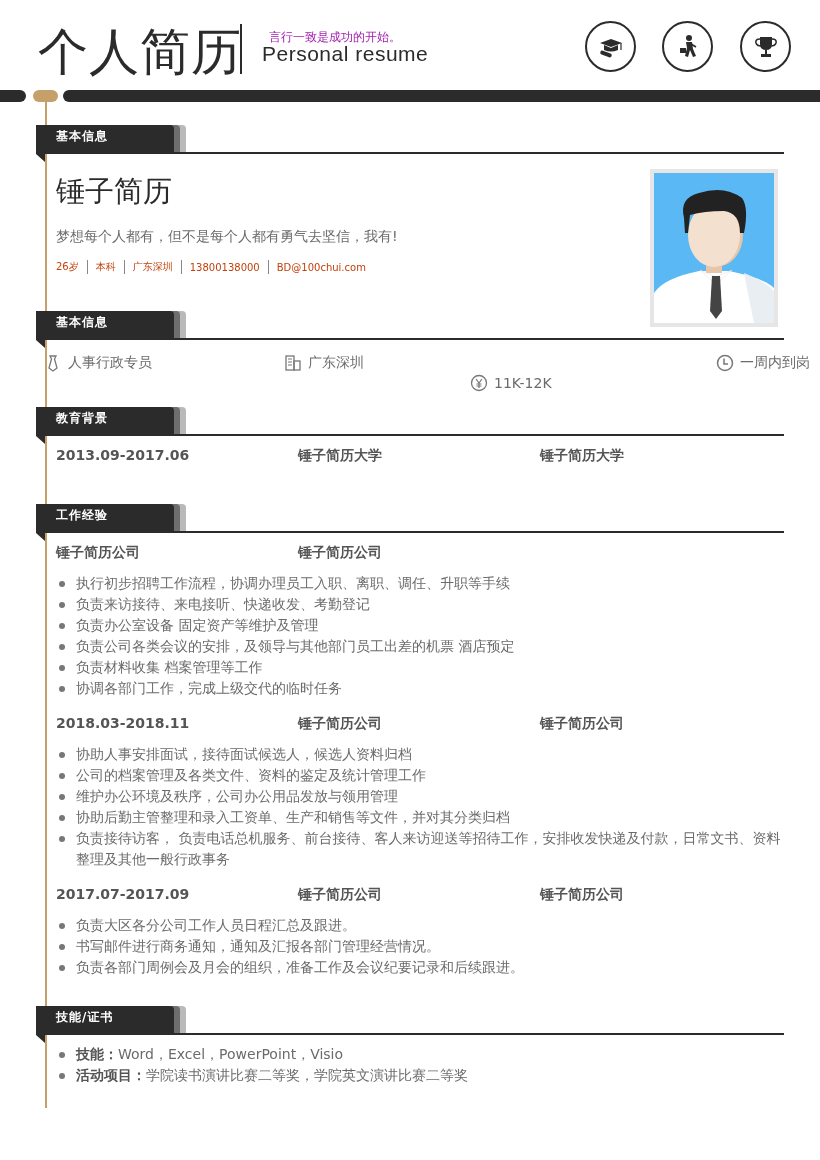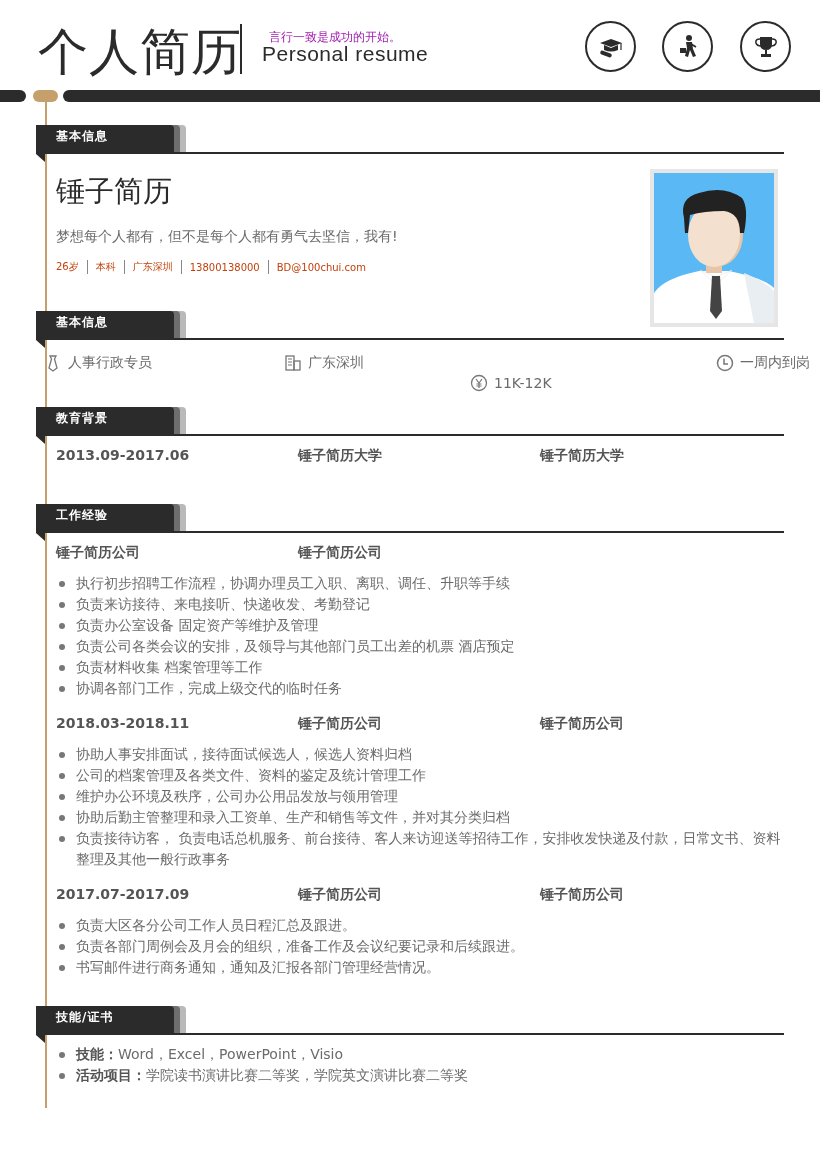--- a/index.html
+++ b/index.html
@@ -209,22 +209,22 @@
   <li>负责接待访客， 负责电话总机服务、前台接待、客人来访迎送等招待工作，安排收发快递及付款，日常文书、资料整理及其他一般行政事务</li>
 </ul>
 
 <div class="row3" style="top:886px;">
   <span class="c1">2017.07-2017.09</span>
   <span class="c2">锤子简历公司</span>
   <span>锤子简历公司</span>
 </div>
 <ul class="bullets" style="top:915px;">
   <li>负责大区各分公司工作人员日程汇总及跟进。</li>
+  <li>书写邮件进行商务通知，通知及汇报各部门管理经营情况。</li>
   <li>负责各部门周例会及月会的组织，准备工作及会议纪要记录和后续跟进。</li>
-  <li>书写邮件进行商务通知，通知及汇报各部门管理经营情况。</li>
 </ul>
 
 <div class="section-head" style="top:1006px;">
   <div class="tab-shade2"></div>
     <div class="tab-shade1"></div>
     <div class="tab"></div>
   <div class="tab-label">技能/证书</div>
   <div class="rule"></div>
     <div class="fold"></div>
 </div>

